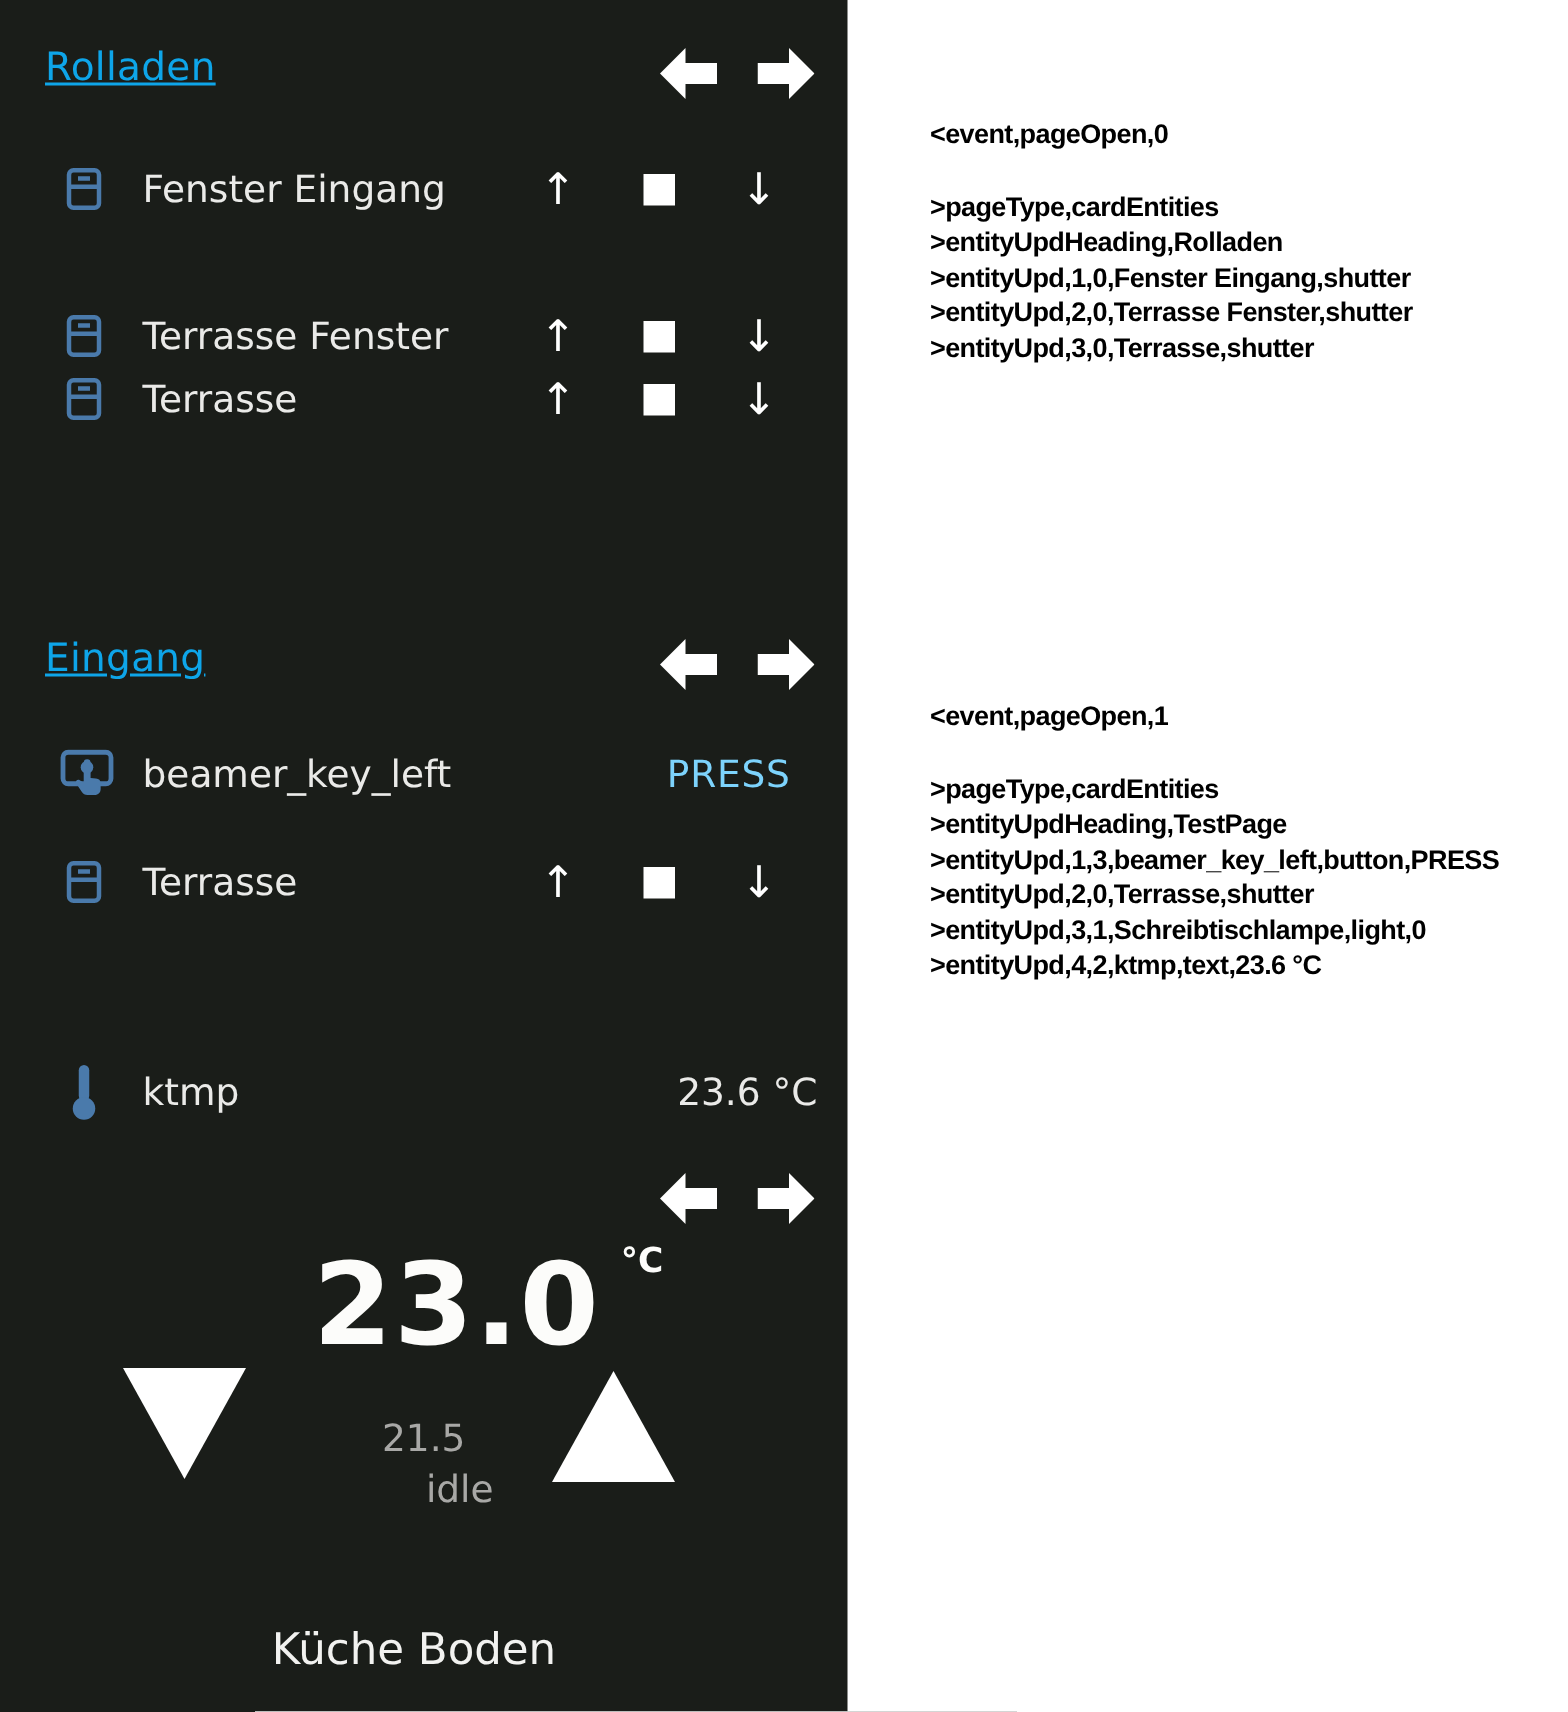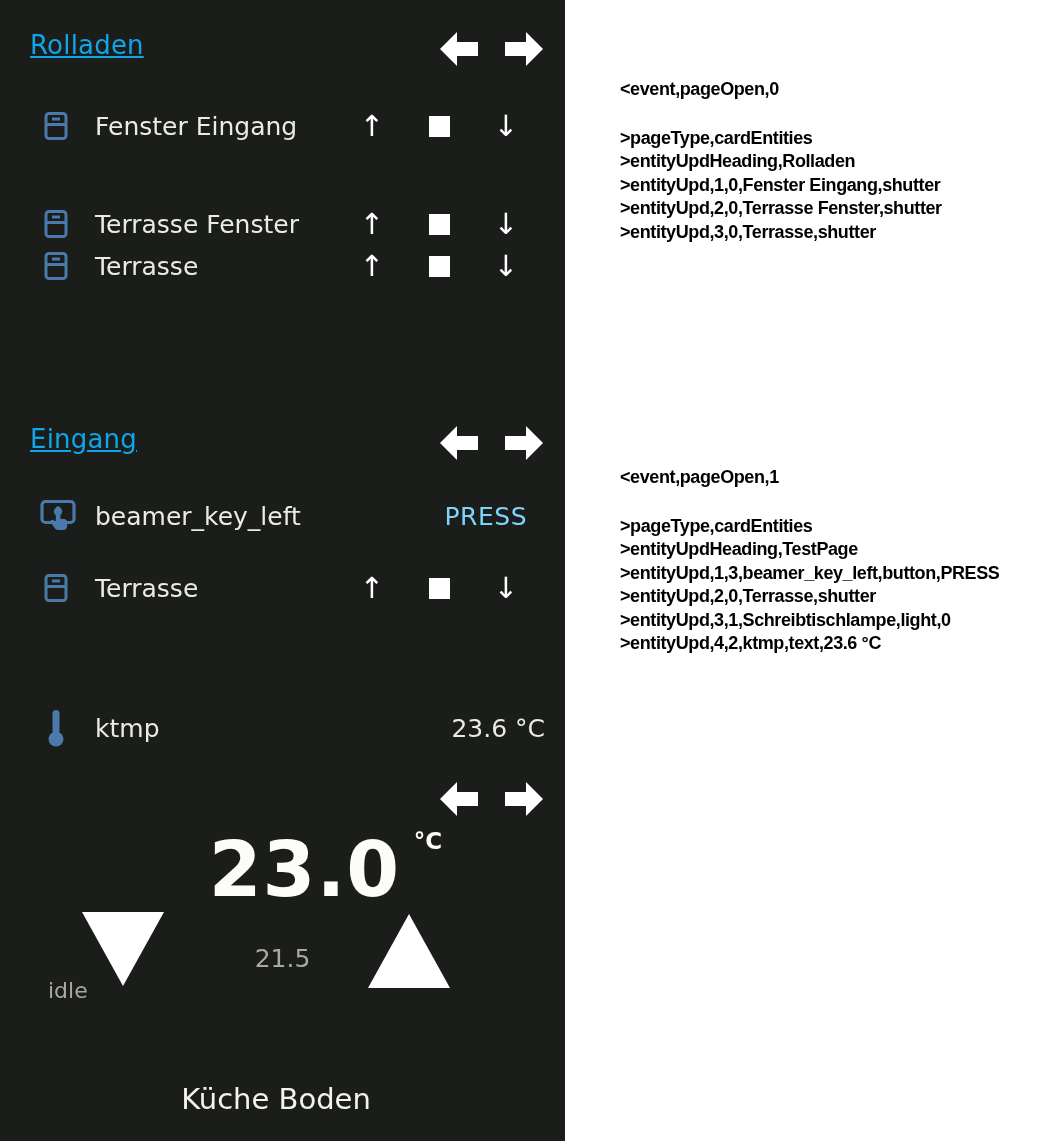--- a/index.html
+++ b/index.html
@@ -47,22 +47,22 @@
           background:#9e9b98; display:block; }
 
   
   .thermo-temp { position:absolute; left:0; top:826px; width:609px; text-align:center; }
   .thermo-temp .inner { position:relative; display:inline-block; }
   .big-temp { color:#fcfcfa; font-size:76px; font-weight:700; letter-spacing:1px; line-height:1.15; }
   .temp-unit { position:absolute; right:-42px; top:2px; color:#fcfcfa; font-size:23px; font-weight:700; }
 
   .setpoint { position:absolute; left:0; top:944px; width:565px; text-align:center;
               color:#a8a8a6; font-size:25px; }
-  .state    { position:absolute; left:0; top:978px; width:565px; text-align:left;
-              color:#a8a8a6; font-size:22px;padding-left:48px; }
+  .state    { position:absolute; left:0; top:978px; width:565px; text-align:center;
+              color:#a8a8a6; font-size:25px;padding-left:48px; }
 
   .tribtn { position:absolute; background:none; border:none; padding:0; cursor:pointer; }
   .tri-down { width:0; height:0; border-left:41px solid transparent; border-right:41px solid transparent;
               border-top:74px solid #ffffff; }
   .tri-up   { width:0; height:0; border-left:41px solid transparent; border-right:41px solid transparent;
               border-bottom:74px solid #ffffff; }
 
   .thermo-title { position:absolute; left:0; top:1082px; width:552px; text-align:center;
                   color:#f2f2f0; font-size:29px; }
 

